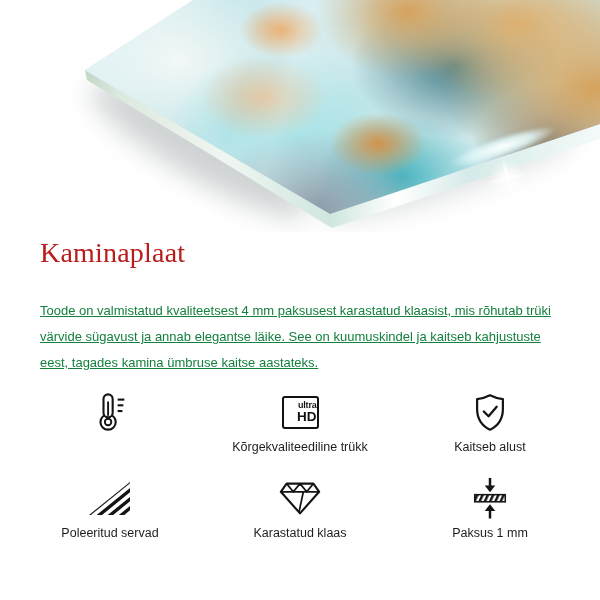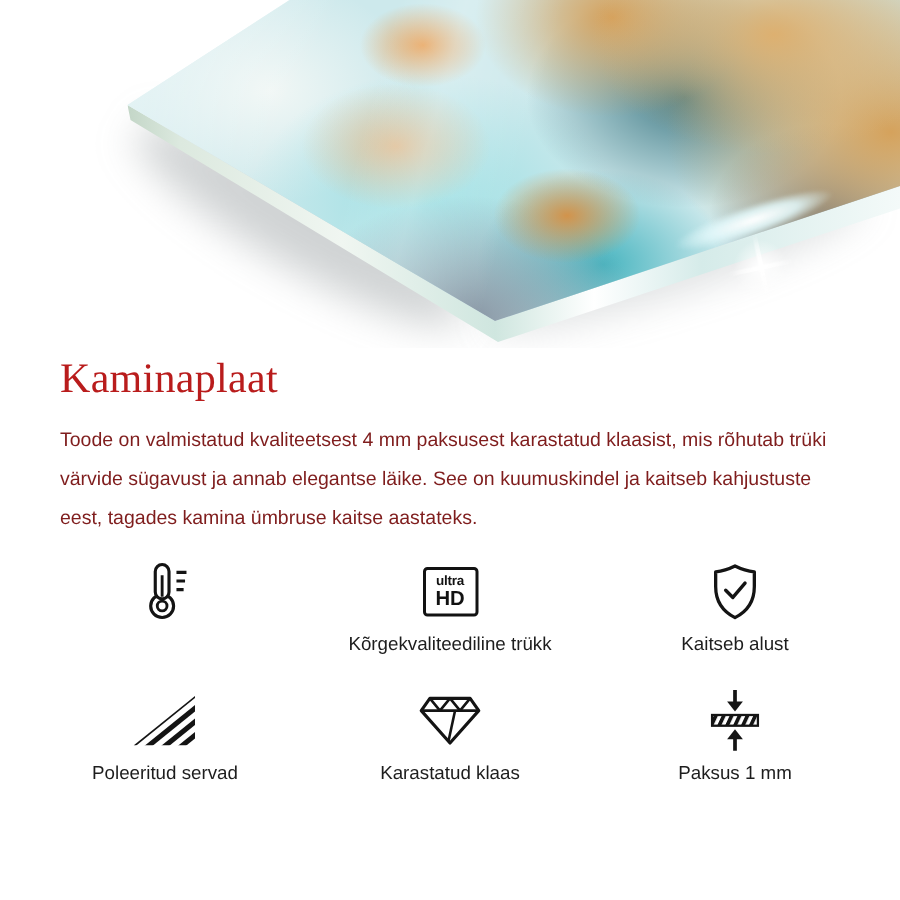--- a/index.html
+++ b/index.html
@@ -58,34 +58,34 @@
     background:linear-gradient(90deg, rgba(255,255,255,0), #fff 44%, #fff 56%, rgba(255,255,255,0));}
   .sparkle::after{content:"";position:absolute;left:20.5px;top:0;width:3px;height:44px;filter:blur(.4px);
     background:linear-gradient(180deg, rgba(255,255,255,0), #fff 44%, #fff 56%, rgba(255,255,255,0));}
 
   
   .content{position:absolute;left:40px;top:232px;width:532px;}
   h1{
     margin:4px 0 0;font-family:"Liberation Serif", serif;font-weight:400;
     font-size:28px;line-height:34px;color:#b91c1c;letter-spacing:.2px;
   }
-  .desc{margin:10px 0 0;font-size:13px;line-height:26px;color:#7f1d1d;}
+  .desc{margin:28px 0 0;font-size:13px;line-height:26px;color:#15803d;text-decoration:underline;}
 
   
   .features{
     margin:12px 0 0 -25px;width:570px;
     display:grid;grid-template-columns:1fr 1fr 1fr;
   }
   .feature{display:flex;flex-direction:column;align-items:center;height:84px;padding-top:2px;}
   .ficon{height:44px;display:flex;align-items:center;justify-content:center;}
   .flabel{margin-top:6px;font-size:12.5px;color:#1d1d1d;white-space:nowrap;}
 
   .uhd{
     box-sizing:content-box;width:33px;height:29px;border:2.5px solid #121212;border-radius:3px;
-    display:flex;flex-direction:column;align-items:center;justify-content:center;color:#121212;
+    display:flex;flex-direction:column;align-items:flex-end;justify-content:center;color:#121212;
   }
   .uhd .t1{font-size:9px;font-weight:700;letter-spacing:-.2px;line-height:9px;}
   .uhd .t2{font-size:13.5px;font-weight:700;line-height:13px;letter-spacing:0;}
 
   svg{display:block;}
 </style>
 </head>
 <body>
 
 <div class="page">

